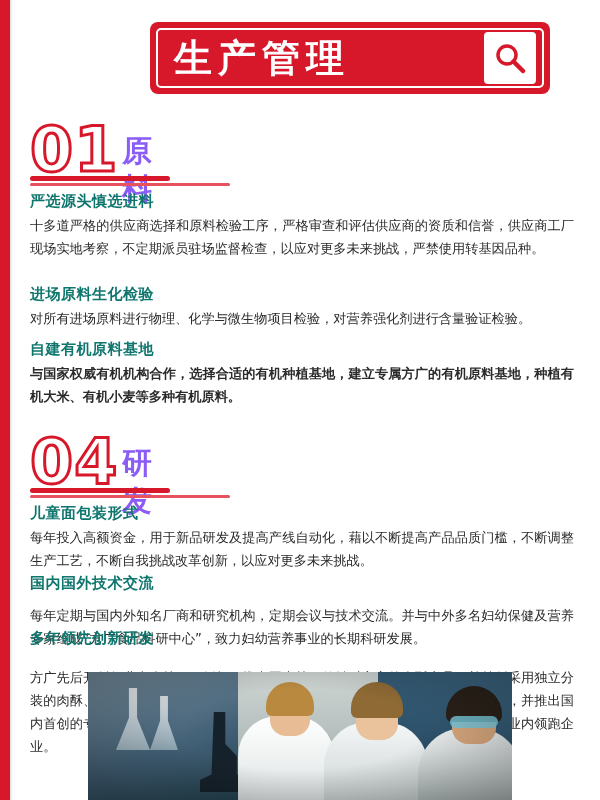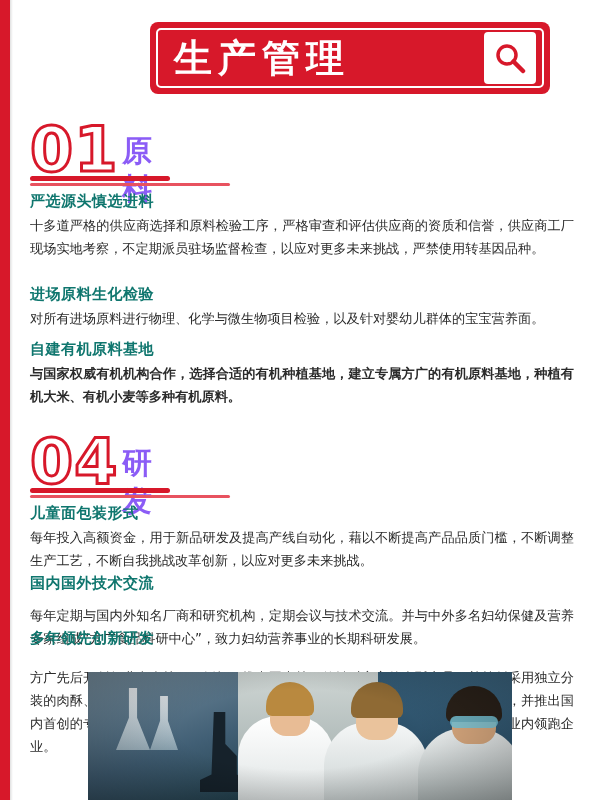--- a/index.html
+++ b/index.html
@@ -255,21 +255,21 @@
   <span class="sec-num">01</span>
   <span class="sec-name" style="left:92px;">原料</span>
 </div>
 <div class="sec-underline" style="left:30px; top:176px; width:140px;"></div>
 <div class="sec-underline thin" style="left:30px; top:183px; width:200px;"></div>
 
 <div class="sub-title" style="top:192px;">严选源头慎选进料</div>
 <div class="body-text" style="top:214px;">十多道严格的供应商选择和原料检验工序，严格审查和评估供应商的资质和信誉，供应商工厂现场实地考察，不定期派员驻场监督检查，以应对更多未来挑战，严禁使用转基因品种。</div>
 
 <div class="sub-title" style="top:285px;">进场原料生化检验</div>
-<div class="body-text" style="top:307px;">对所有进场原料进行物理、化学与微生物项目检验，以及针对婴幼儿群体的宝宝营养面。</div>
+<div class="body-text" style="top:307px;">对所有进场原料进行物理、化学与微生物项目检验，对营养强化剂进行含量验证检验。</div>
 
 <div class="sub-title" style="top:340px;">自建有机原料基地</div>
 <div class="body-text" style="top:362px;font-weight:bold;">与国家权威有机机构合作，选择合适的有机种植基地，建立专属方广的有机原料基地，种植有机大米、有机小麦等多种有机原料。</div>
 
 <div class="sec-head" style="top:438px;">
   <span class="sec-num">04</span>
   <span class="sec-name" style="left:92px;">研发</span>
 </div>
 <div class="sec-underline" style="left:30px; top:488px; width:140px;"></div>
 <div class="sec-underline thin" style="left:30px; top:495px; width:200px;"></div>

